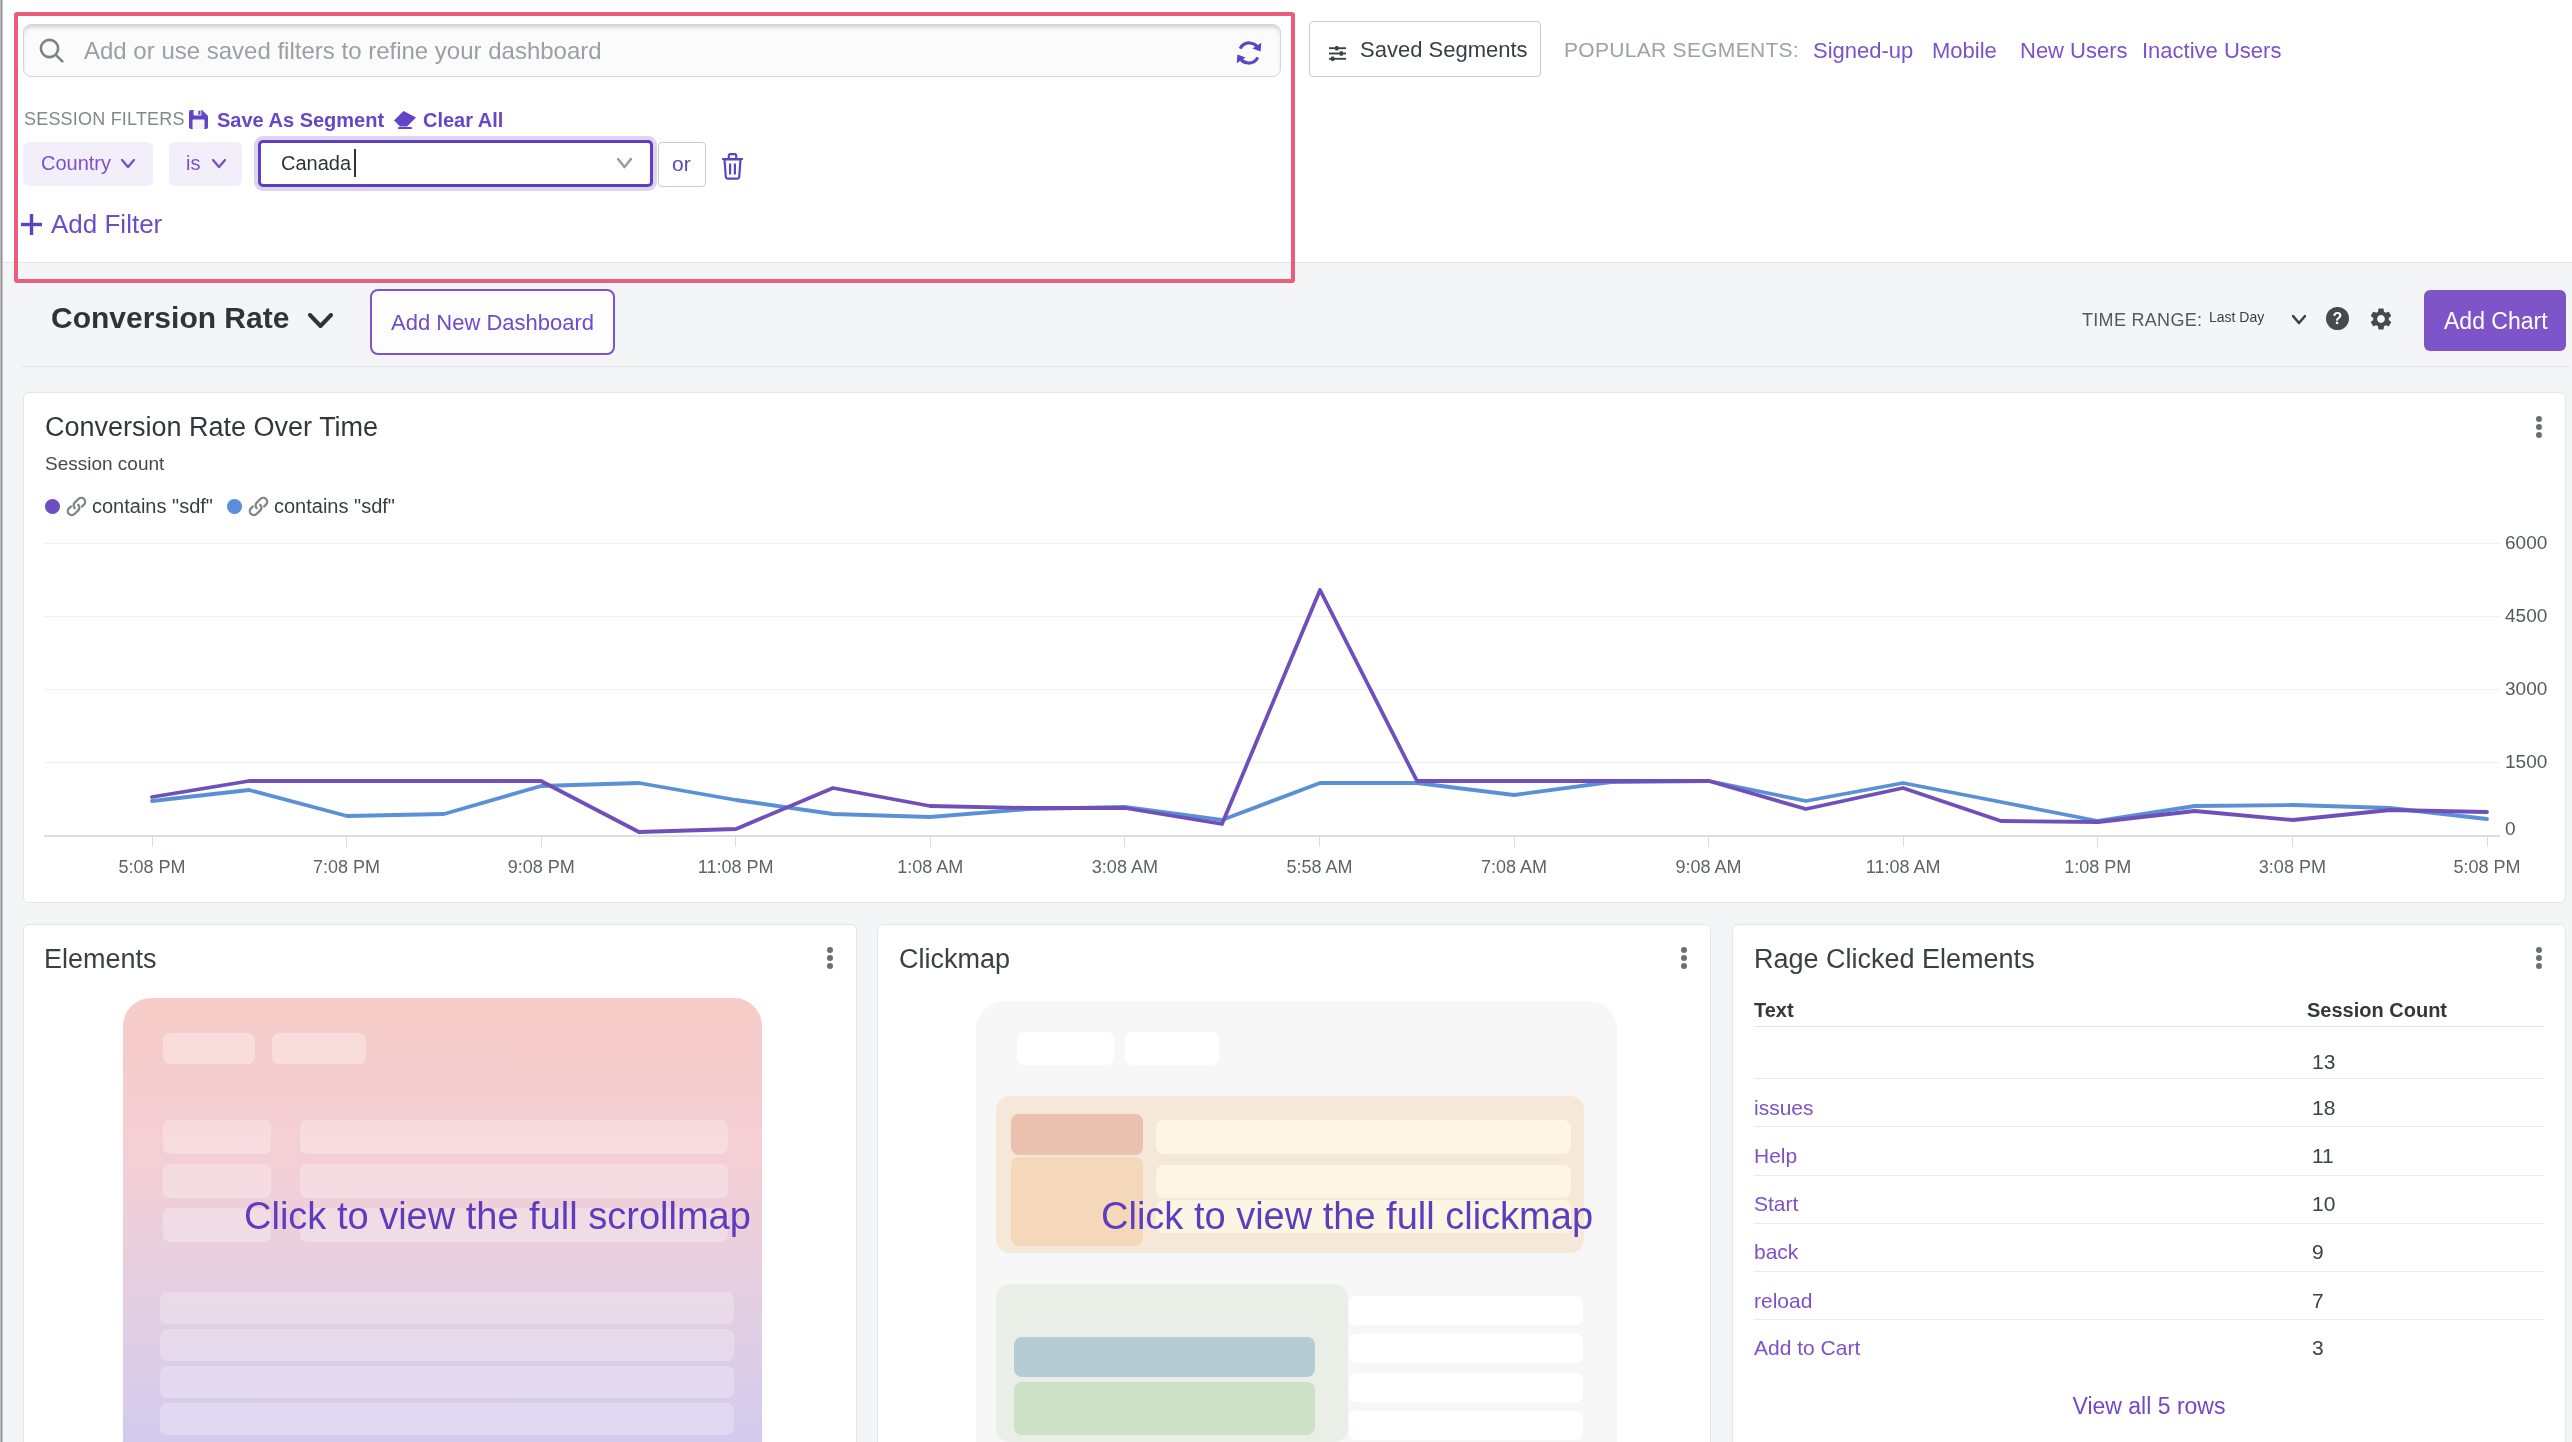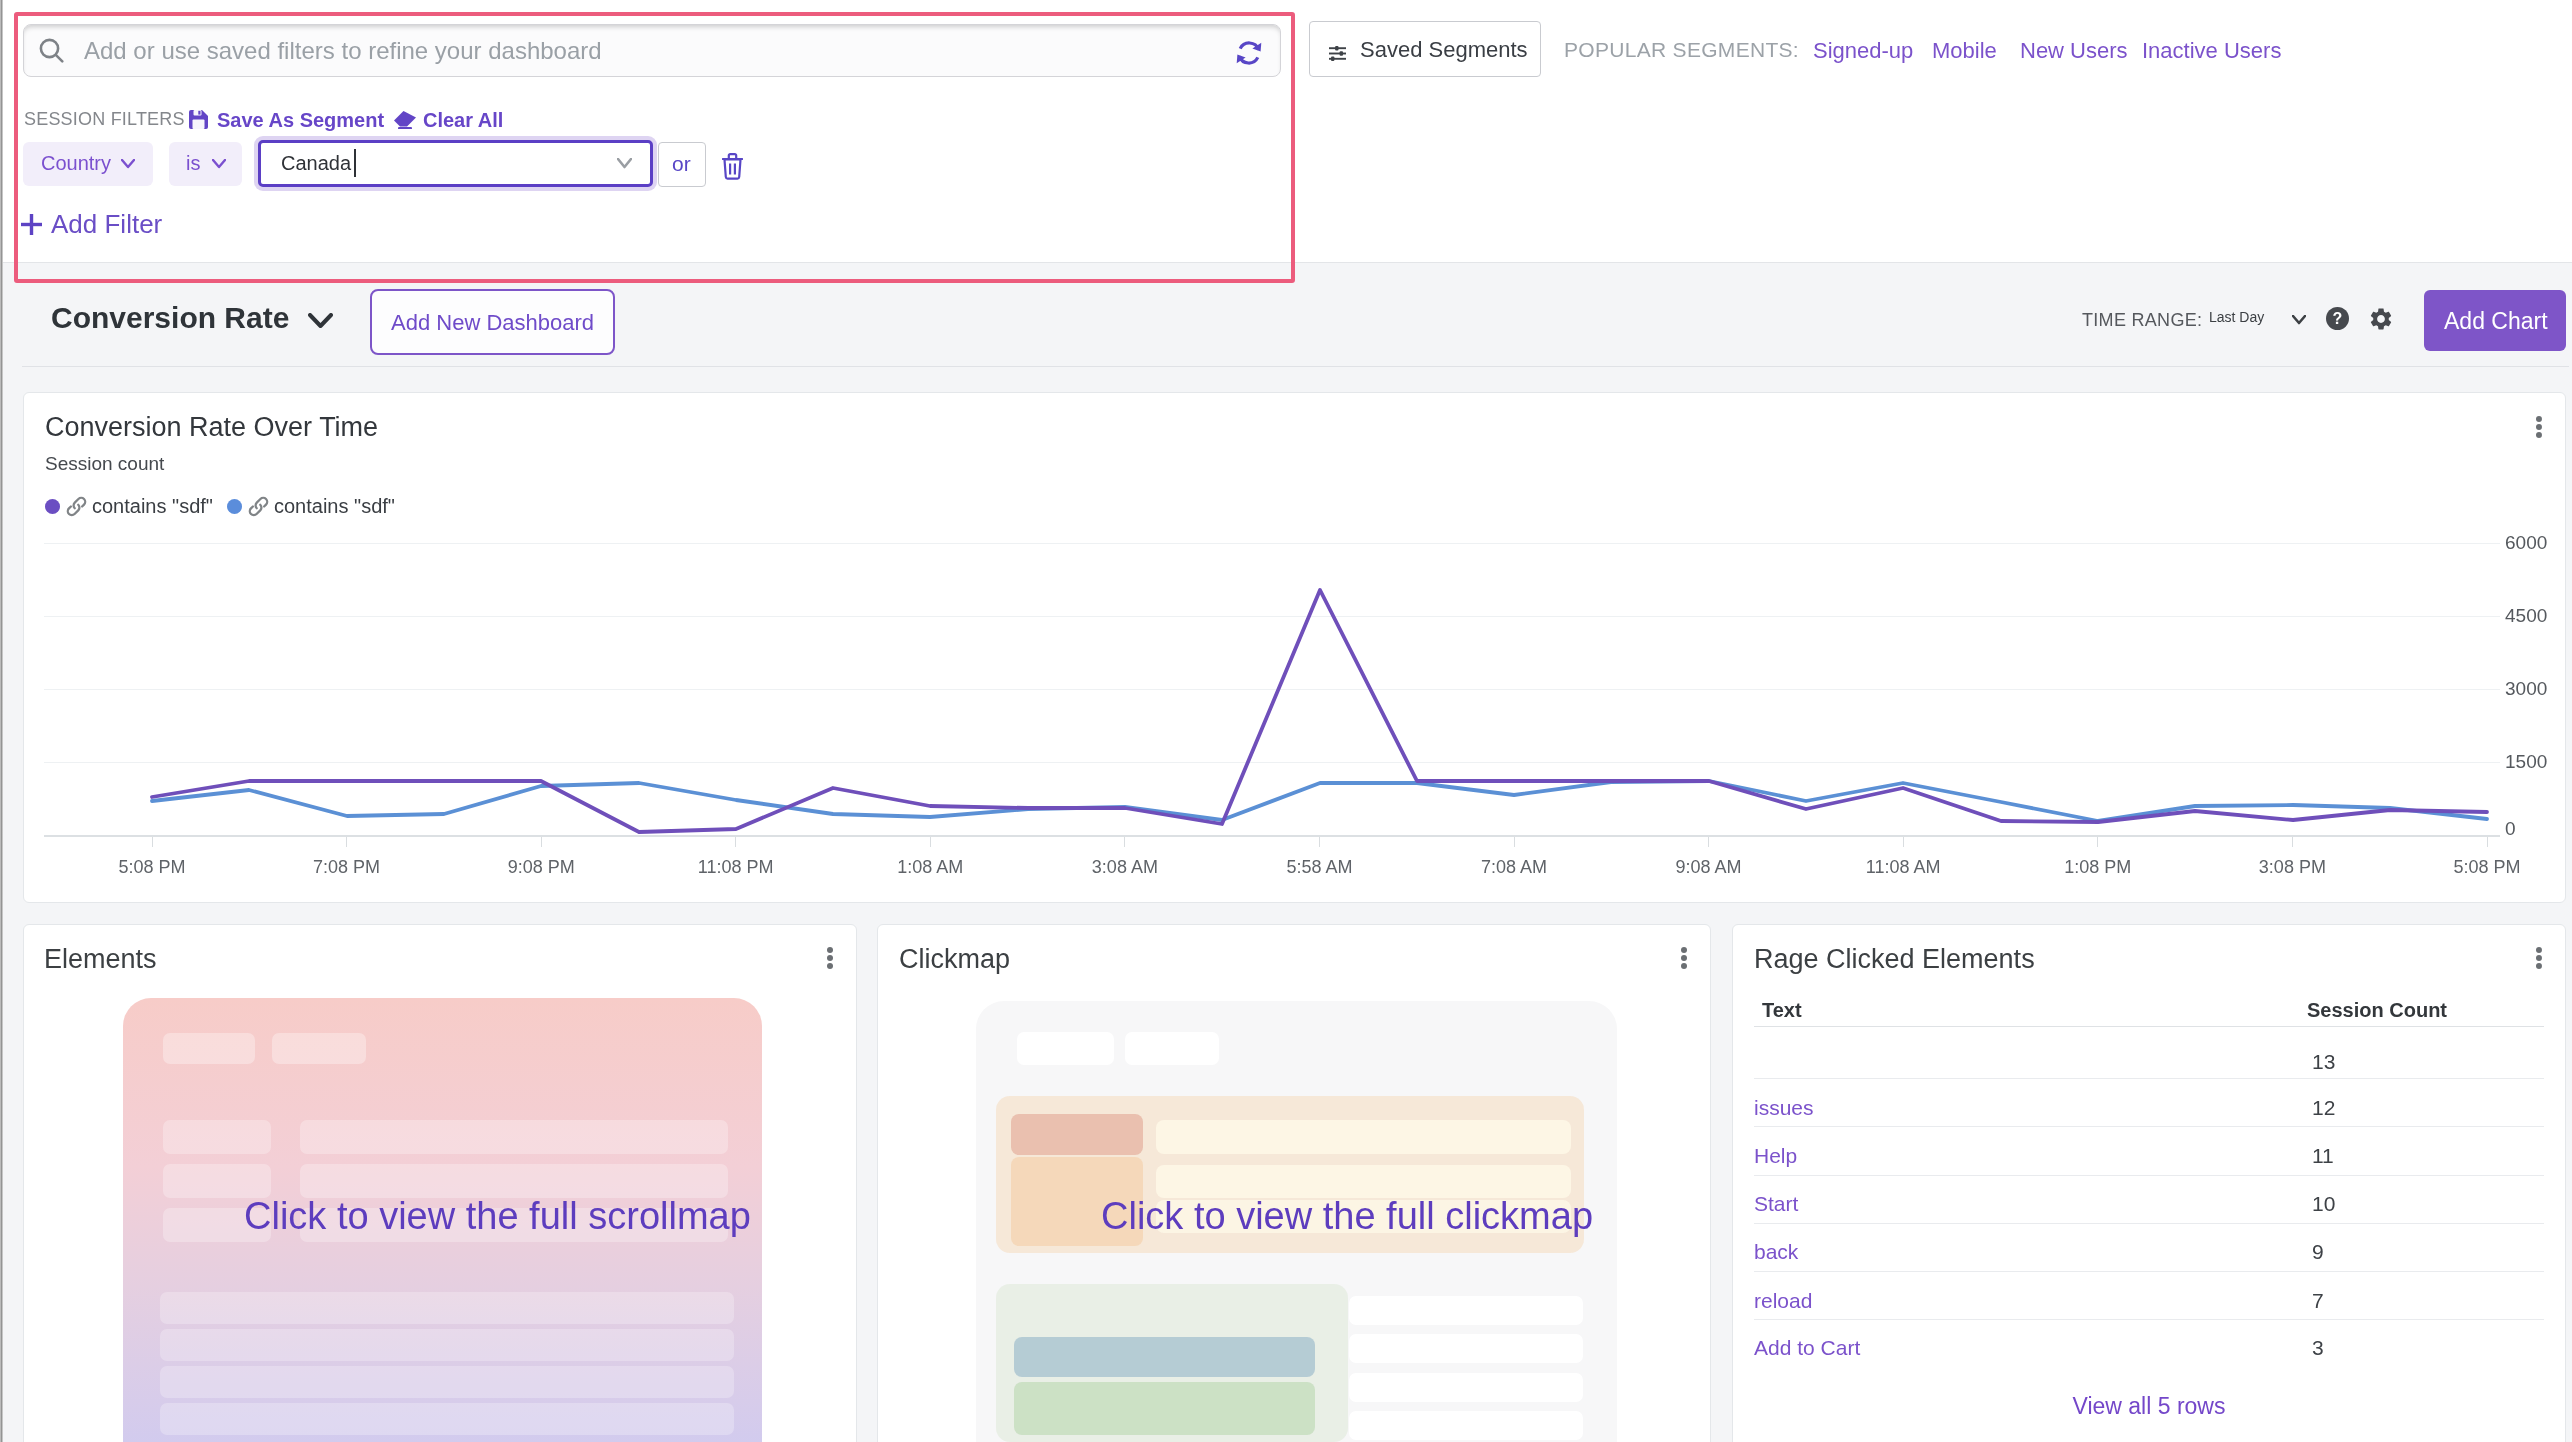--- a/index.html
+++ b/index.html
@@ -243,33 +243,33 @@
   <div class="abs" style="left:38px;top:381px;width:301px;height:53px;background:rgba(164,205,152,0.42);border-radius:8px;"></div>
 </div>
 <div class="abs" style="left:1101px;top:1195px;font-size:38px;color:#5d3dbe;">Click to view the full clickmap</div>
 
 <div class="abs" style="left:1732px;top:924px;width:834px;height:560px;background:#ffffff;border:1px solid #e4e7ea;border-radius:6px;"></div>
 <div class="abs" style="left:1754px;top:944px;font-size:27px;color:#3c4043;">Rage Clicked Elements</div>
 <div class="abs" style="left:2536px;top:947px;width:6px;height:6px;border-radius:50%;background:#6b6f73;"></div>
 <div class="abs" style="left:2536px;top:955px;width:6px;height:6px;border-radius:50%;background:#6b6f73;"></div>
 <div class="abs" style="left:2536px;top:963px;width:6px;height:6px;border-radius:50%;background:#6b6f73;"></div>
 
-<div class="abs" style="left:1754px;top:999px;font-size:20px;font-weight:bold;color:#33373b;margin-left:8px;">Text</div>
+<div class="abs" style="left:1754px;top:999px;font-size:20px;font-weight:bold;color:#33373b;">Text</div>
 <div class="abs" style="left:2307px;top:999px;font-size:20px;font-weight:bold;color:#33373b;">Session Count</div>
 <div id="ragerows">
     <div class="abs" style="left:1754px;top:1026px;width:790px;height:1px;background:#dfe2e5;"></div>
 <div class="abs" style="left:1754px;top:1078px;width:790px;height:1px;background:#e9ebee;"></div>
 <div class="abs" style="left:1754px;top:1126.3px;width:790px;height:1px;background:#e9ebee;"></div>
 <div class="abs" style="left:1754px;top:1174.5px;width:790px;height:1px;background:#e9ebee;"></div>
 <div class="abs" style="left:1754px;top:1222.8px;width:790px;height:1px;background:#e9ebee;"></div>
 <div class="abs" style="left:1754px;top:1271px;width:790px;height:1px;background:#e9ebee;"></div>
 <div class="abs" style="left:1754px;top:1319.3px;width:790px;height:1px;background:#e9ebee;"></div>
 <div class="abs" style="left:2312px;top:1050px;font-size:21px;color:#3e4247;">13</div>
 <div class="abs" style="left:1754px;top:1096px;font-size:21px;color:#7b52cb;">issues</div>
-<div class="abs" style="left:2312px;top:1096px;font-size:21px;color:#3e4247;">12</div>
+<div class="abs" style="left:2312px;top:1096px;font-size:21px;color:#3e4247;">18</div>
 <div class="abs" style="left:1754px;top:1144px;font-size:21px;color:#7b52cb;">Help</div>
 <div class="abs" style="left:2312px;top:1144px;font-size:21px;color:#3e4247;">11</div>
 <div class="abs" style="left:1754px;top:1192px;font-size:21px;color:#7b52cb;">Start</div>
 <div class="abs" style="left:2312px;top:1192px;font-size:21px;color:#3e4247;">10</div>
 <div class="abs" style="left:1754px;top:1240px;font-size:21px;color:#7b52cb;">back</div>
 <div class="abs" style="left:2312px;top:1240px;font-size:21px;color:#3e4247;">9</div>
 <div class="abs" style="left:1754px;top:1289px;font-size:21px;color:#7b52cb;">reload</div>
 <div class="abs" style="left:2312px;top:1289px;font-size:21px;color:#3e4247;">7</div>
 <div class="abs" style="left:1754px;top:1336px;font-size:21px;color:#7b52cb;">Add to Cart</div>
 <div class="abs" style="left:2312px;top:1336px;font-size:21px;color:#3e4247;">3</div>

